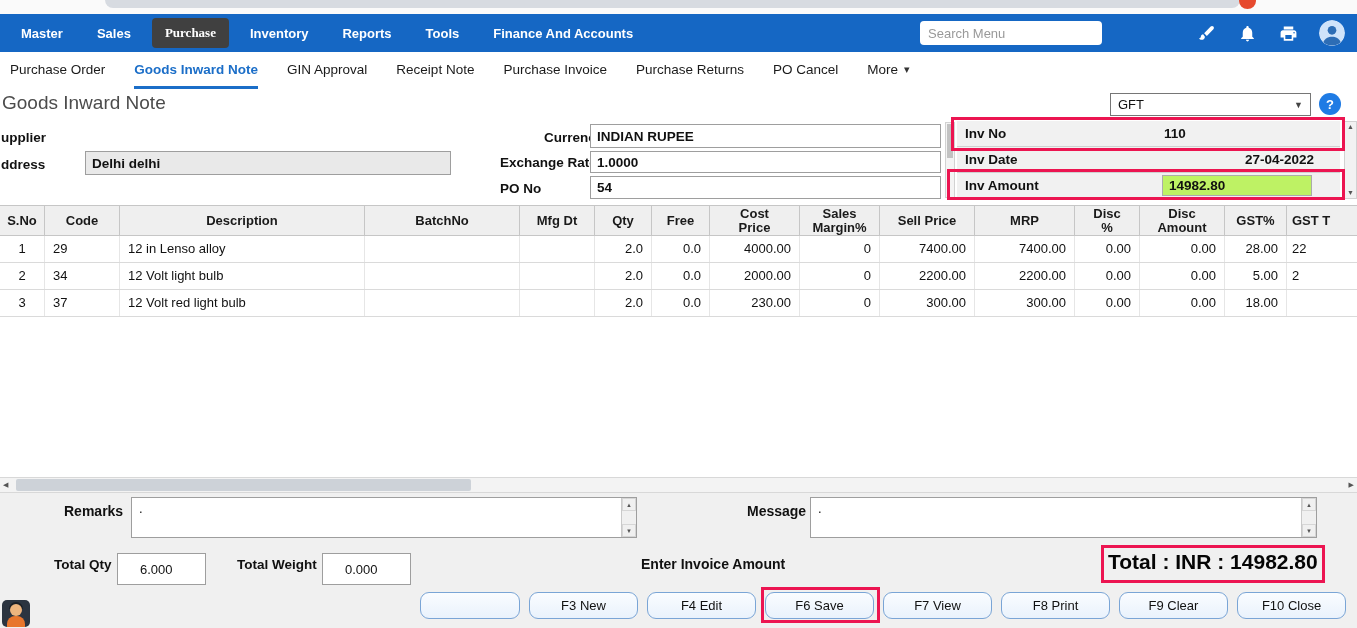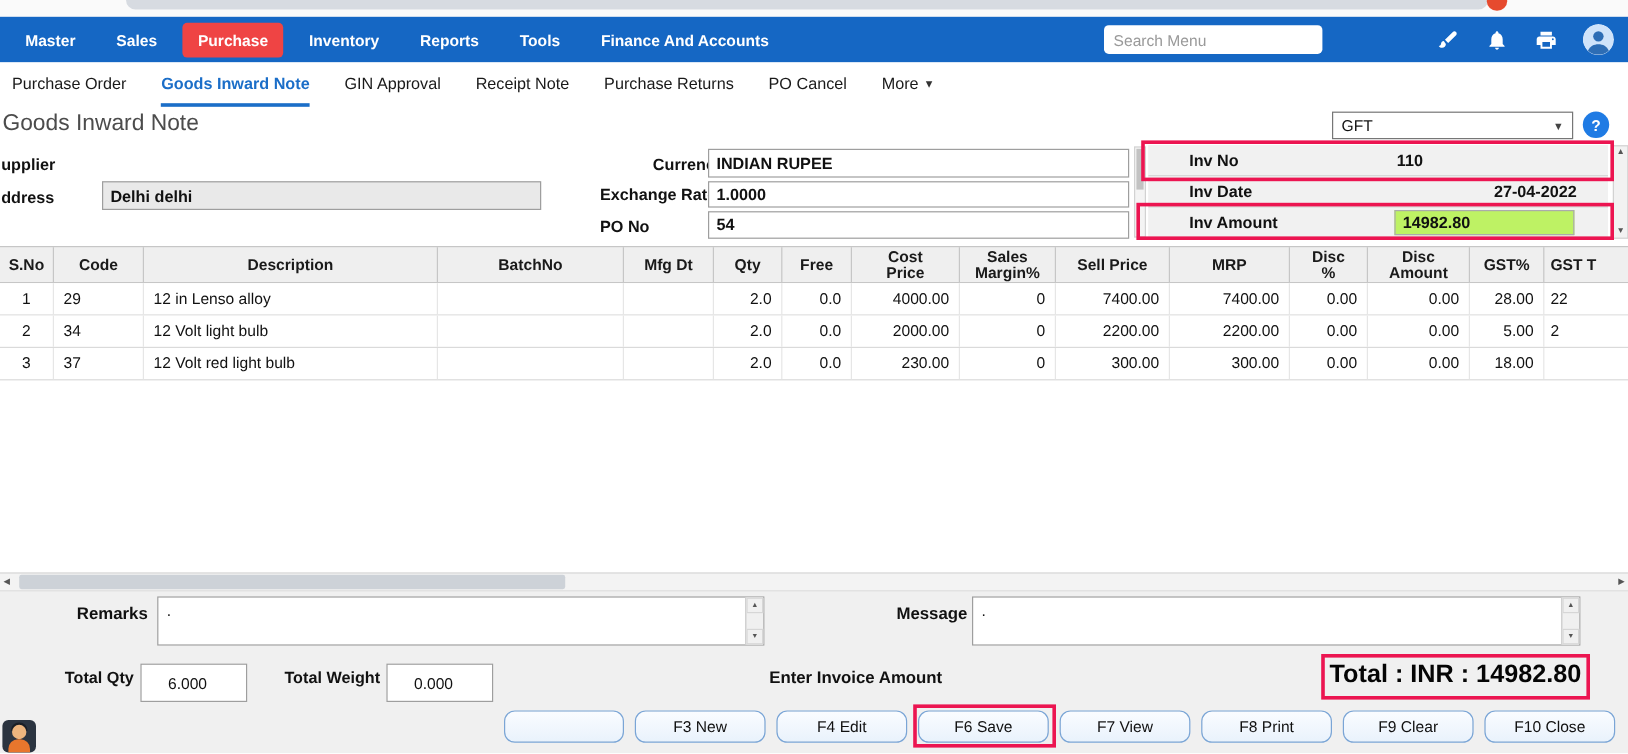--- a/index.html
+++ b/index.html
@@ -8,21 +8,21 @@
 
   
   .top-strip{position:absolute;left:0;top:0;width:1357px;height:14px;background:#fafafa;}
   .chrome-bar{position:absolute;left:105px;top:-8px;width:1135px;height:16px;background:#d7dbe1;border-radius:8px;}
   .rec-dot{position:absolute;left:1239px;top:-7px;width:17px;height:16px;background:#e64a2e;border-radius:50%;}
 
   
   .navbar{position:absolute;left:0;top:14px;width:1357px;height:38px;background:#1567c4;}
   .menus{position:absolute;left:8px;top:0;height:38px;display:flex;align-items:center;gap:8px;}
   .menu-item{color:#fff;font-weight:bold;font-size:13px;padding:7px 13px;border-radius:4px;cursor:pointer;white-space:nowrap;}
-  .menu-item.active{background:#ef4444;}
+  .menu-item.active{background:#404040;font-family:Liberation Serif, serif;}
   .search{position:absolute;left:920px;top:7px;width:182px;height:24px;border:none;border-radius:4px;padding:0 8px;font-size:13px;color:#333;background:#fff;}
   .search::placeholder{color:#999;}
   .nav-icons{position:absolute;right:12px;top:0;height:38px;display:flex;align-items:center;gap:21px;}
   .icon-btn{width:20px;height:20px;display:flex;align-items:center;justify-content:center;cursor:pointer;}
   .avatar{width:26px;height:26px;border-radius:50%;overflow:hidden;cursor:pointer;}
 
   
   .subnav{position:absolute;left:0;top:52px;width:1357px;height:37px;background:#fff;display:flex;align-items:stretch;gap:29px;padding-left:10px;}
   .subnav-item{display:flex;align-items:center;font-size:13.5px;color:#1a1a1a;border-bottom:3px solid transparent;cursor:pointer;white-space:nowrap;}
   .subnav-item.active{color:#1b6ec8;font-weight:bold;border-bottom-color:#1b6ec8;}
@@ -42,21 +42,21 @@
   .lbl-currency{left:512px;top:130px;margin-left:32px;} .inp-currency{left:590px;top:124px;width:351px;height:24px;}
   .lbl-exchange{left:500px;top:155px;} .inp-exchange{left:590px;top:151px;width:351px;height:22px;}
   .lbl-pono{left:500px;top:181px;}     .inp-pono{left:590px;top:176px;width:351px;height:23px;}
 
   .mid-scrollbar{position:absolute;left:945px;top:122px;width:10px;height:76px;background:#f4f4f4;border:1px solid #d2d2d2;}
   .mid-scrollbar .thumb{position:absolute;left:1px;top:1px;width:6px;height:34px;background:#c2c2c2;}
 
   
   .invoice-panel{position:absolute;left:957px;top:121px;width:383px;height:78px;background:#f1f1f1;}
   .inv-row{position:relative;height:26px;border-bottom:1px solid #d0d0d0;background:#f1f1f1;}
-  .inv-label{position:absolute;left:8px;top:5px;font-size:13.5px;font-weight:bold;color:#111;margin-left:26px;}
+  .inv-label{position:absolute;left:8px;top:5px;font-size:13.5px;font-weight:bold;color:#111;}
   .inv-val{position:absolute;top:5px;font-size:13.5px;font-weight:bold;color:#111;white-space:nowrap;}
   .inv-val-0{left:207px;}
   .inv-val-1{right:26px;}
   .inv-val-2{left:205px;top:2px;width:150px;height:21px;background:#bef264;border:1px solid #ababab;line-height:19px;padding-left:6px;}
   .panel-scrollbar{position:absolute;left:1344px;top:121px;width:13px;height:78px;background:#f2f2f2;border:1px solid #d2d2d2;display:flex;flex-direction:column;justify-content:space-between;}
   .panel-scrollbar .sb-arrow{font-size:7px;color:#555;line-height:10px;width:100%;text-align:center;cursor:pointer;}
 
   
   .grid-row{display:grid;grid-template-columns:45px 75px 245px 155px 75px 57px 58px 90px 80px 95px 100px 65px 85px 62px 70px;}
   .thead{position:absolute;left:0;top:205px;width:1357px;height:31px;background:#efefef;border-top:1px solid #c6c6c6;border-bottom:1px solid #c6c6c6;}
@@ -161,20 +161,23 @@
       <div class="subnav-item active">
         <span>Goods Inward Note</span>
       </div>
       <div class="subnav-item">
         <span>GIN Approval</span>
       </div>
       <div class="subnav-item">
         <span>Receipt Note</span>
       </div>
       <div class="subnav-item">
+        <span>Purchase Invoice</span>
+      </div>
+      <div class="subnav-item">
         <span>Purchase Returns</span>
       </div>
       <div class="subnav-item">
         <span>PO Cancel</span>
       </div>
       <div class="subnav-item">
         <span>More</span>
         <span class="caret">▾</span>
       </div>
     </div>

